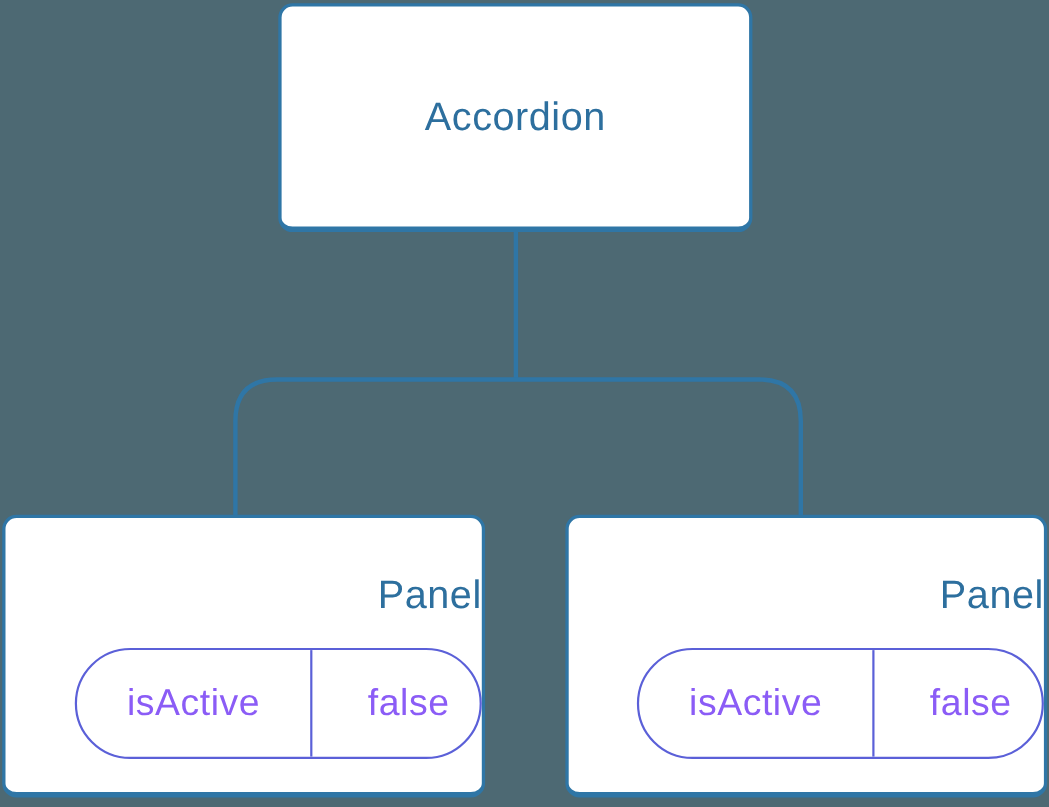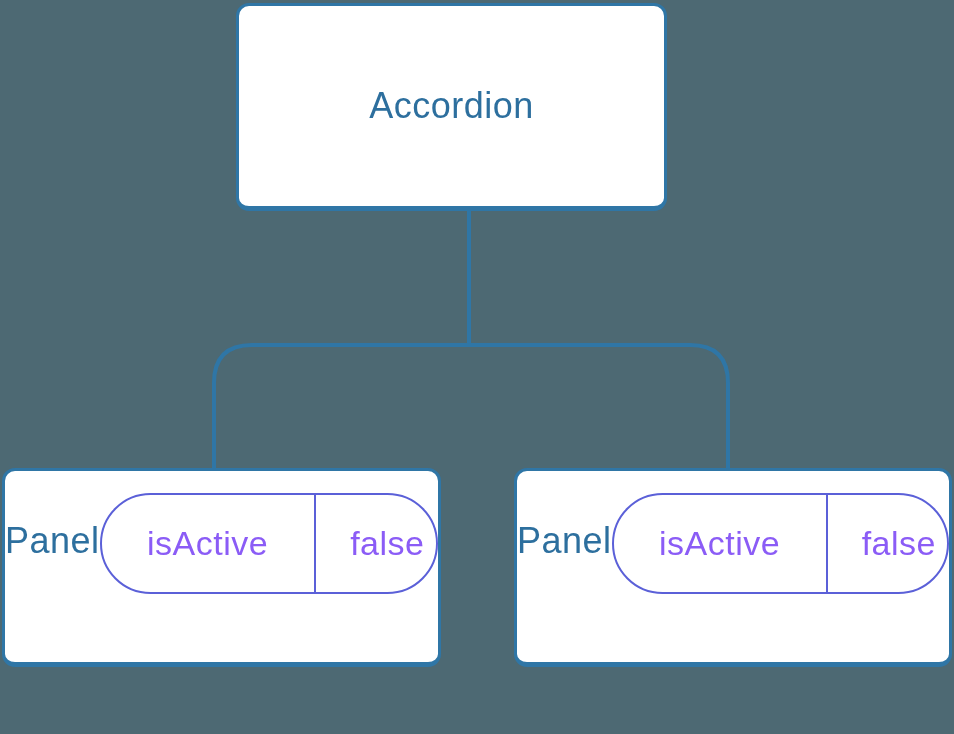--- a/index.html
+++ b/index.html
@@ -31,34 +31,34 @@
   }
   .card-title {
     color: #2D6F9E;
     font-size: 36px;
     font-weight: 500;
     letter-spacing: 0.5px;
     text-align: center;
     user-select: none;
   }
   .accordion-card {
-    left: 236px;
+    left: 253px;
     top: 3px;
     width: 431px;
     height: 208px;
     display: flex;
     align-items: center;
     justify-content: center;
   }
   .panel-card {
     top: 468px;
-    height: 199px;
+    height: 257px;
     display: flex;
-    flex-direction: row;
-    align-items: flex-start;
+    flex-direction: column;
+    align-items: flex-end;
   }
   .panel-left  { left: 2px;   width: 439px; }
   .panel-right { left: 514px; width: 438px; }
   .panel-card .card-title {
     margin-top: 44px;
     line-height: 52px;
     height: 52px;
   }
   .pill {
     margin-top: 22px;

